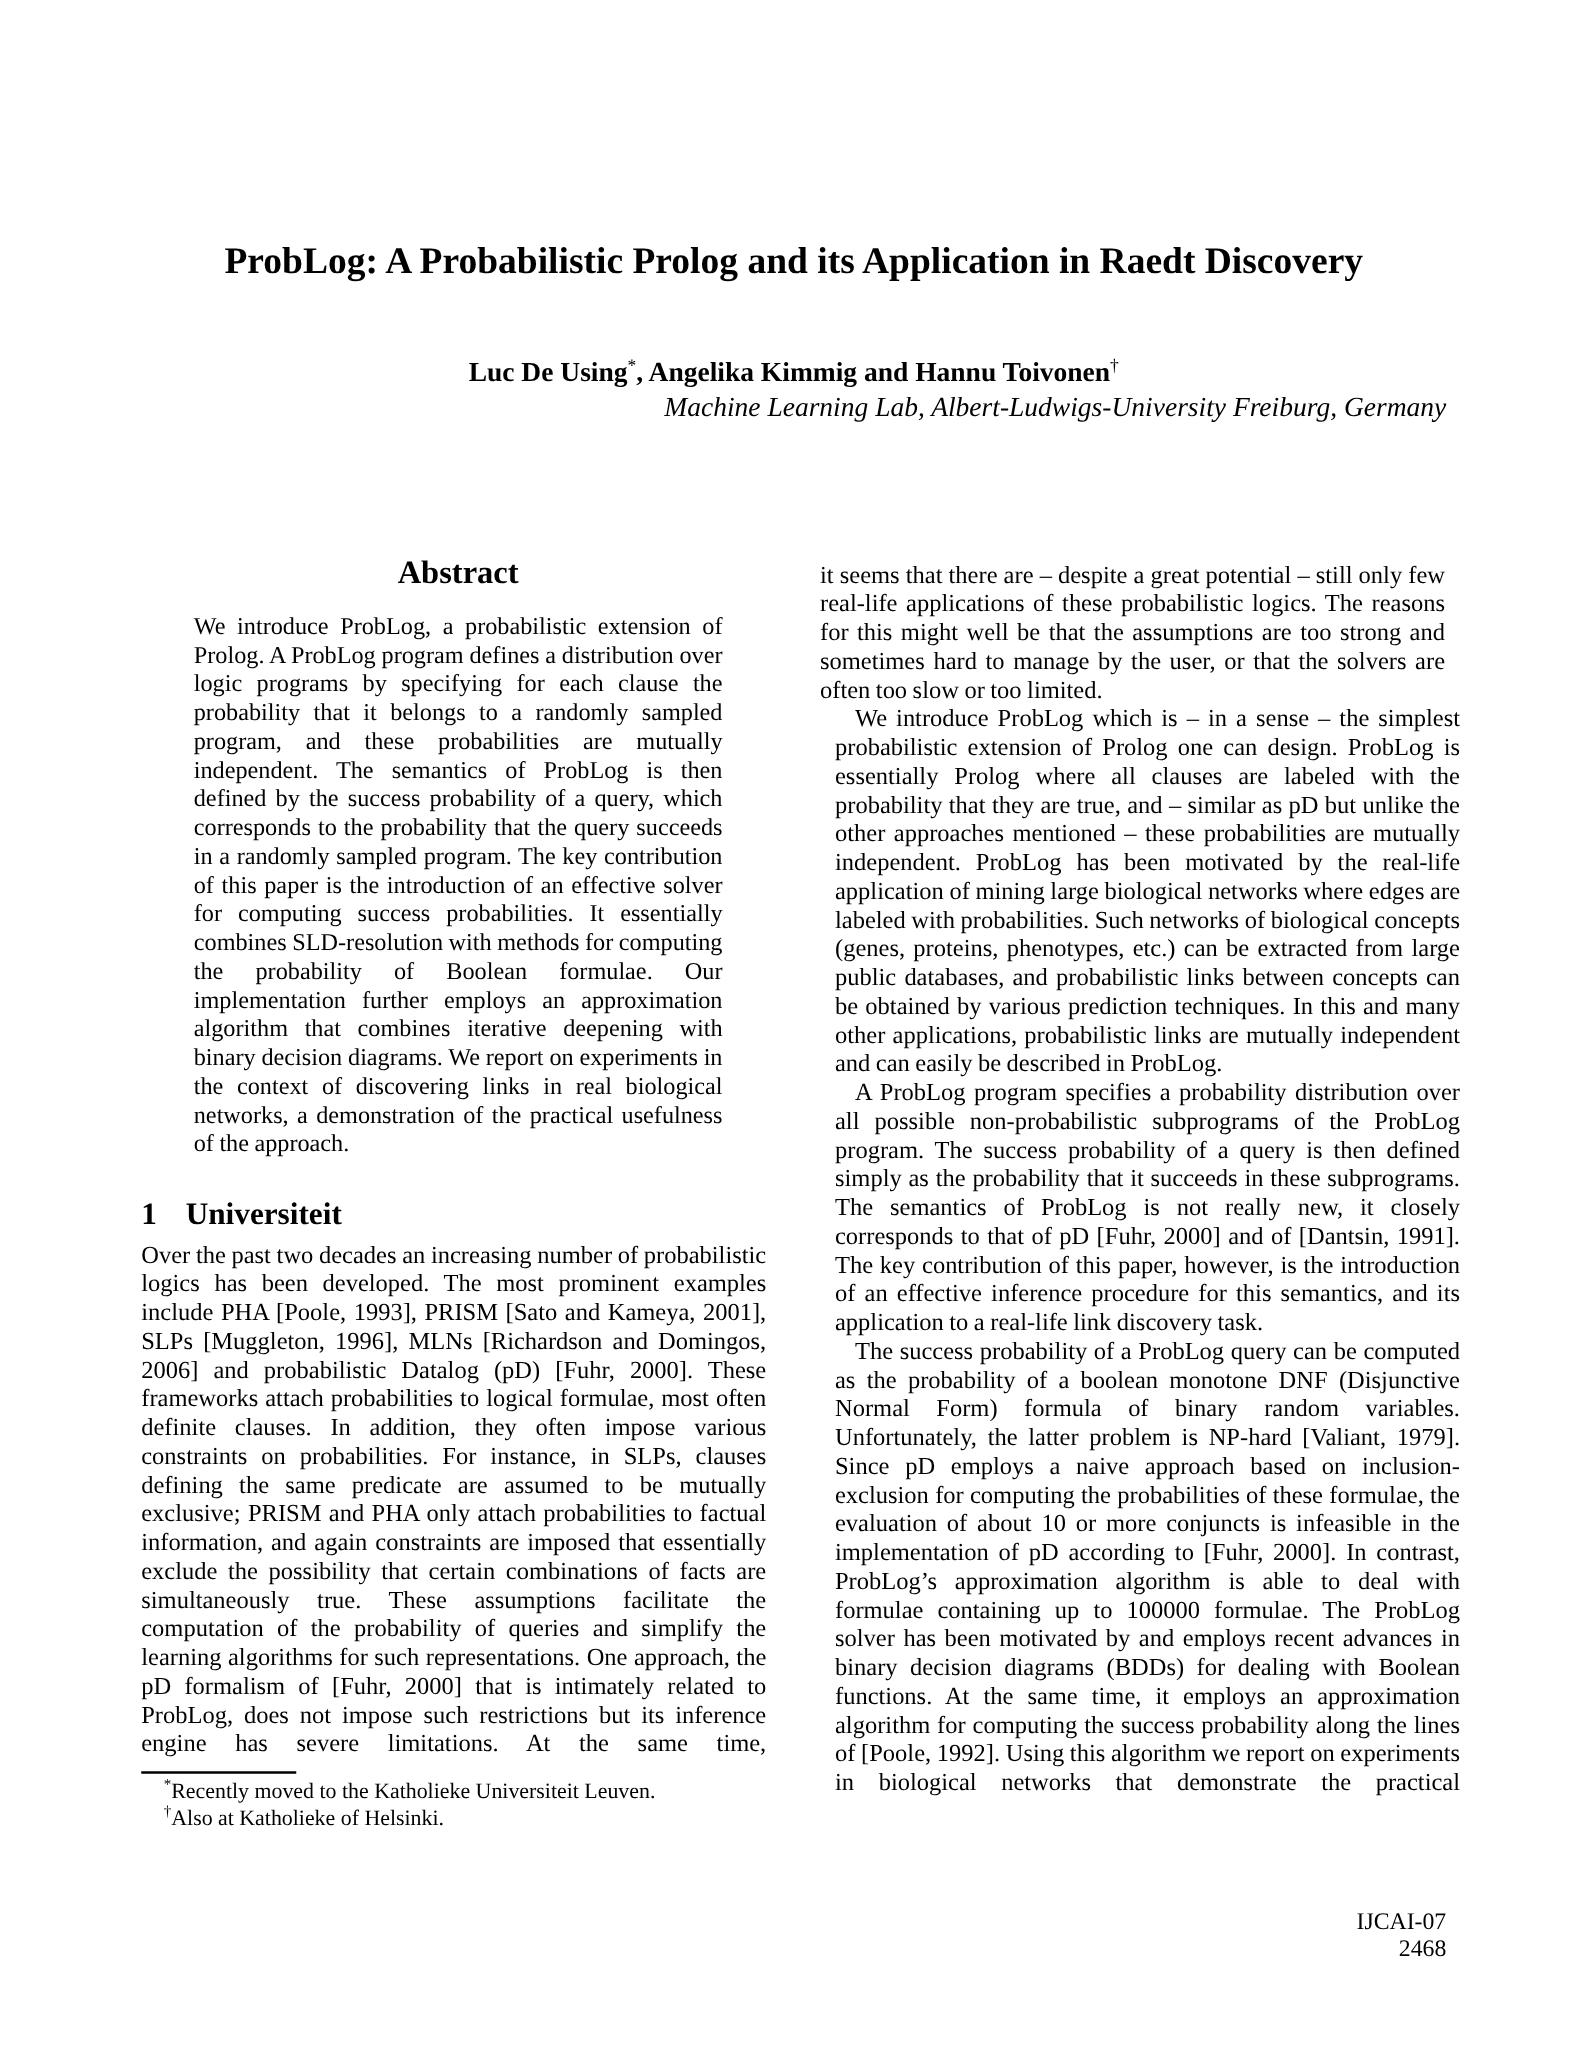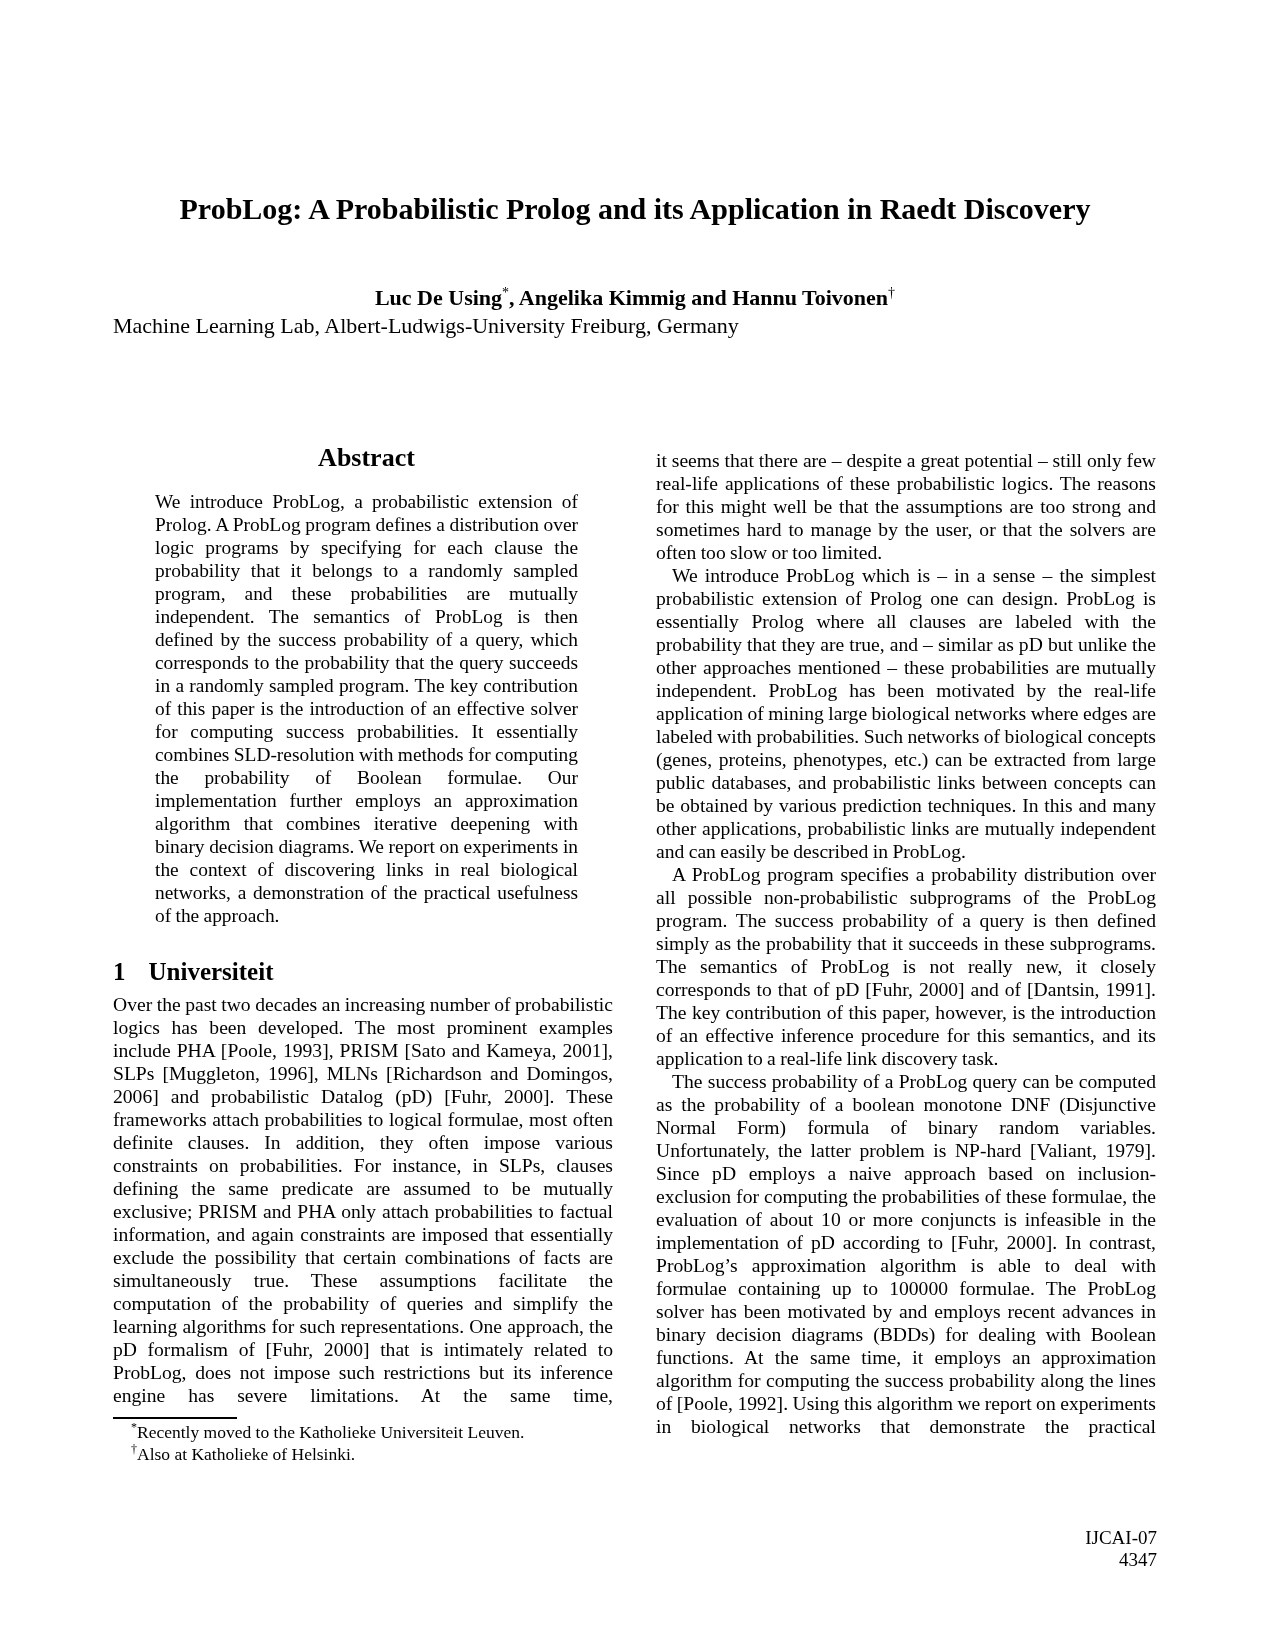--- a/index.html
+++ b/index.html
@@ -41,23 +41,24 @@
     font-size: 14px;
     font-weight: normal;
     vertical-align: super;
     line-height: 0;
   }
   .affiliation {
     position: absolute;
     left: 113px;
     top: 313px;
     width: 1044px;
-    text-align: left;
+    text-align: right;
     font-size: 22px;
     line-height: 26px;
+    font-style: italic;
   }
   .col-left {
     position: absolute;
     left: 113px;
     top: 443px;
     width: 500px;
   }
   .col-right {
     position: absolute;
     left: 656px;
@@ -90,21 +91,21 @@
     margin-left: 23px;
   }
   .body-par {
     margin: 0;
     width: 500px;
     text-align: justify;
     font-size: 19.6px;
     line-height: 23px;
     word-spacing: -0.5px;
   }
-  .body-par.indent { text-indent: 16px; }
+  .body-par.indent { text-indent: 16px; margin-left: 12px; }
   .body-par.flush-last { text-align-last: justify; }
   .footnote-rule {
     margin-top: 10px;
     width: 124px;
     border-top: 2px solid #000000;
     height: 0;
   }
   .footnotes {
     margin-top: 3px;
     width: 500px;
@@ -150,14 +151,14 @@
 
 <div class="col-right">
   <div class="body-par">it seems that there are – despite a great potential – still only few real-life applications of these probabilistic logics. The reasons for this might well be that the assumptions are too strong and sometimes hard to manage by the user, or that the solvers are often too slow or too limited.</div>
   <div class="body-par indent">We introduce ProbLog which is – in a sense – the simplest probabilistic extension of Prolog one can design. ProbLog is essentially Prolog where all clauses are labeled with the probability that they are true, and – similar as pD but unlike the other approaches mentioned – these probabilities are mutually independent. ProbLog has been motivated by the real-life application of mining large biological networks where edges are labeled with probabilities. Such networks of biological concepts (genes, proteins, phenotypes, etc.) can be extracted from large public databases, and probabilistic links between concepts can be obtained by various prediction techniques. In this and many other applications, probabilistic links are mutually independent and can easily be described in ProbLog.</div>
   <div class="body-par indent">A ProbLog program specifies a probability distribution over all possible non-probabilistic subprograms of the ProbLog program. The success probability of a query is then defined simply as the probability that it succeeds in these subprograms. The semantics of ProbLog is not really new, it closely corresponds to that of pD [Fuhr, 2000] and of [Dantsin, 1991]. The key contribution of this paper, however, is the introduction of an effective inference procedure for this semantics, and its application to a real-life link discovery task.</div>
   <div class="body-par indent flush-last">The success probability of a ProbLog query can be computed as the probability of a boolean monotone DNF (Disjunctive Normal Form) formula of binary random variables. Unfortunately, the latter problem is NP-hard [Valiant, 1979]. Since pD employs a naive approach based on inclusion-exclusion for computing the probabilities of these formulae, the evaluation of about 10 or more conjuncts is infeasible in the implementation of pD according to [Fuhr, 2000]. In contrast, ProbLog’s approximation algorithm is able to deal with formulae containing up to 100000 formulae. The ProbLog solver has been motivated by and employs recent advances in binary decision diagrams (BDDs) for dealing with Boolean functions. At the same time, it employs an approximation algorithm for computing the success probability along the lines of [Poole, 1992]. Using this algorithm we report on experiments in biological networks that demonstrate the practical</div>
 </div>
 
 <div class="page-footer">
   <div>IJCAI-07</div>
-  <div>4347</div>
+  <div>2468</div>
 </div>
 
 </body></html>

